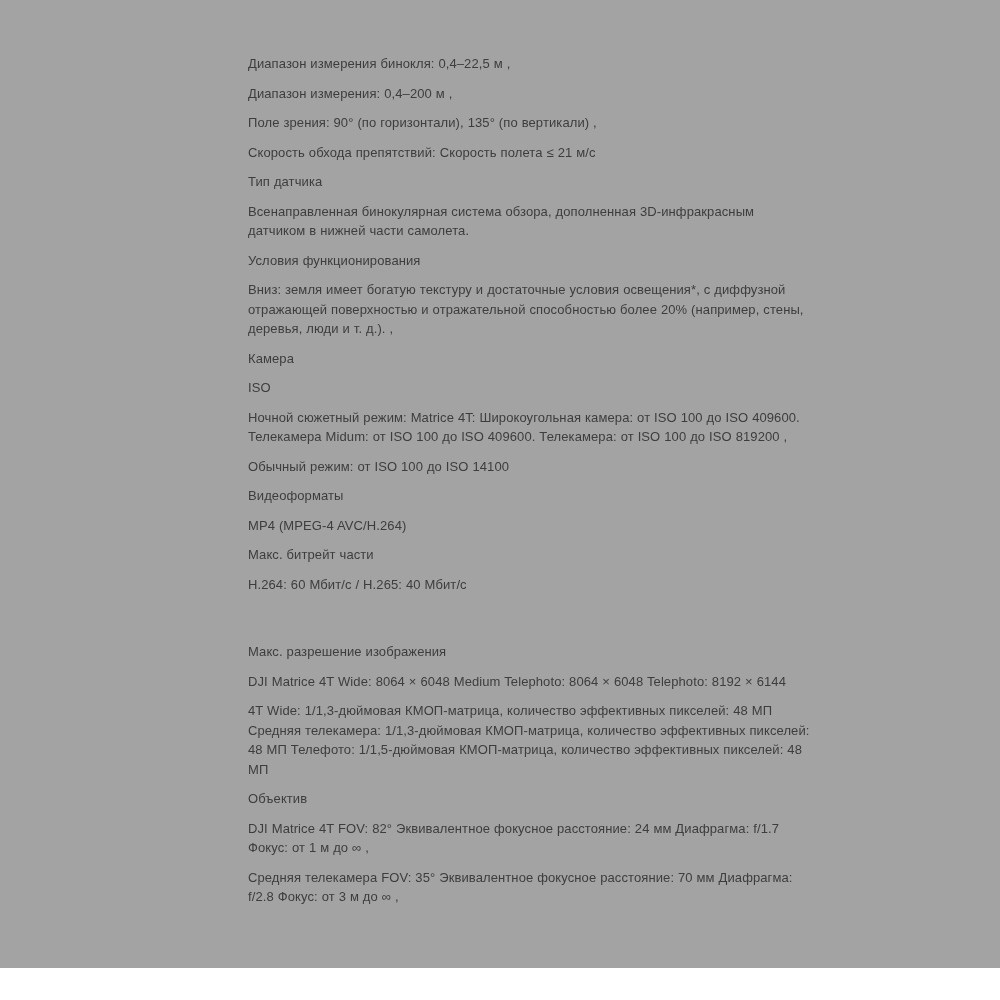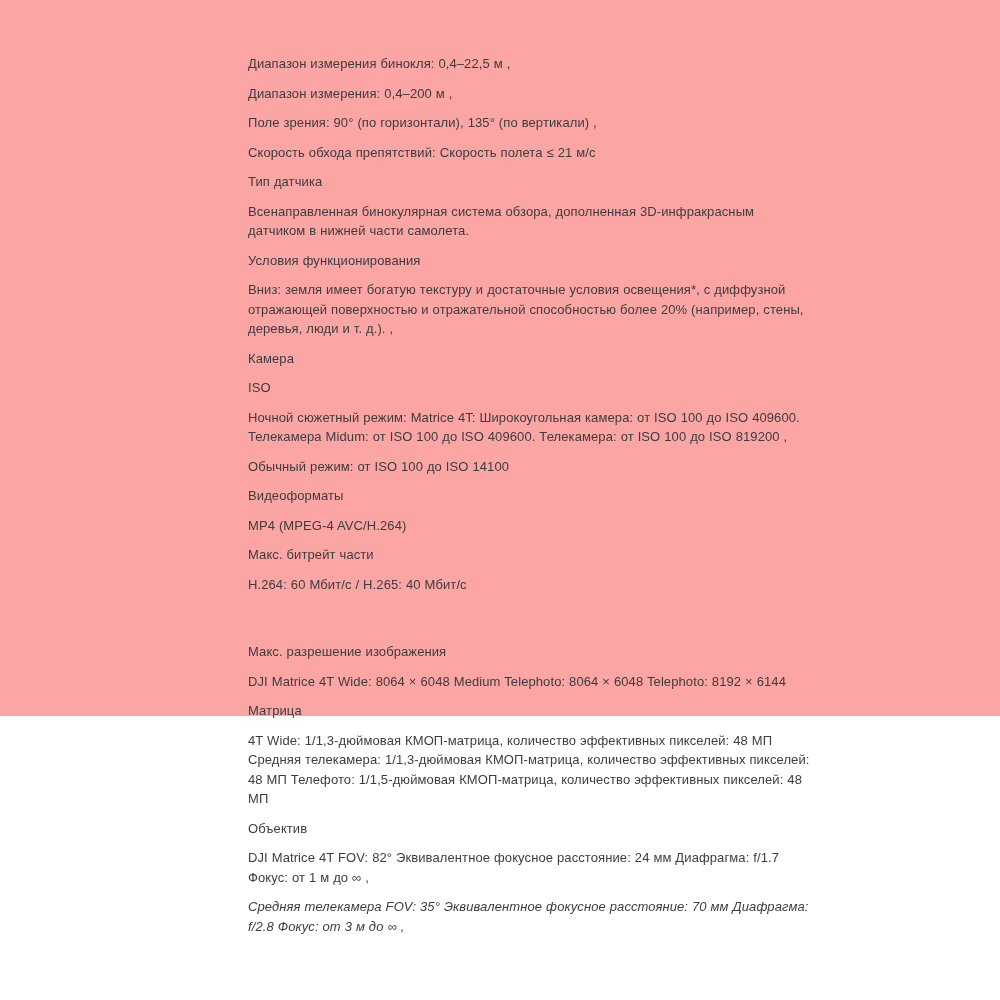--- a/index.html
+++ b/index.html
@@ -9,22 +9,22 @@
   body {
     width: 1000px;
     height: 1000px;
     background: #ffffff;
     overflow: hidden;
     font-family: "Liberation Sans", sans-serif;
   }
   .page {
     position: relative;
     width: 1000px;
-    height: 716px;
-    background: #fca5a5;
+    height: 968px;
+    background: #a3a3a3;
   }
   .doc-body {
     position: absolute;
     left: 248px;
     top: 54px;
     width: 566px;
   }
   .para {
     margin: 0 0 10px 0;
     font-size: 13px;
@@ -52,19 +52,18 @@
       <p class="para" style="color: rgb(61, 61, 61);">Камера</p>
       <p class="para" style="color: rgb(61, 61, 61);">ISO</p>
       <p class="para" style="color: rgb(61, 61, 61);">Ночной сюжетный режим: Matrice 4T: Широкоугольная камера: от ISO 100 до ISO 409600. Телекамера Midum: от ISO 100 до ISO 409600. Телекамера: от ISO 100 до ISO 819200 ,</p>
       <p class="para" style="color: rgb(61, 61, 61);">Обычный режим: от ISO 100 до ISO 14100</p>
       <p class="para" style="color: rgb(61, 61, 61);">Видеоформаты</p>
       <p class="para" style="color: rgb(61, 61, 61);">MP4 (MPEG-4 AVC/H.264)</p>
       <p class="para" style="color: rgb(61, 61, 61);">Макс. битрейт части</p>
       <p class="para" style="color: rgb(61, 61, 61);">H.264: 60 Мбит/с / H.265: 40 Мбит/с</p>
       <p class="para" style="color: rgb(61, 61, 61); margin-top: 48px;">Макс. разрешение изображения</p>
       <p class="para" style="color: rgb(61, 61, 61);">DJI Matrice 4T Wide: 8064 × 6048 Medium Telephoto: 8064 × 6048 Telephoto: 8192 × 6144</p>
-      <p class="para" style="color: rgb(61, 61, 61);">Матрица</p>
       <p class="para" style="color: rgb(61, 61, 61);">4T Wide: 1/1,3-дюймовая КМОП-матрица, количество эффективных пикселей: 48 МП Средняя телекамера: 1/1,3-дюймовая КМОП-матрица, количество эффективных пикселей: 48 МП Телефото: 1/1,5-дюймовая КМОП-матрица, количество эффективных пикселей: 48 МП</p>
       <p class="para" style="color: rgb(61, 61, 61);">Объектив</p>
       <p class="para" style="color: rgb(61, 61, 61);">DJI Matrice 4T FOV: 82° Эквивалентное фокусное расстояние: 24 мм Диафрагма: f/1.7 Фокус: от 1 м до ∞ ,</p>
-      <p class="para" style="color: rgb(61, 61, 61); font-style: italic;">Средняя телекамера FOV: 35° Эквивалентное фокусное расстояние: 70 мм Диафрагма: f/2.8 Фокус: от 3 м до ∞ ,</p>
+      <p class="para" style="color: rgb(61, 61, 61);">Средняя телекамера FOV: 35° Эквивалентное фокусное расстояние: 70 мм Диафрагма: f/2.8 Фокус: от 3 м до ∞ ,</p>
     </div>
 </div>
 
 </body></html>

